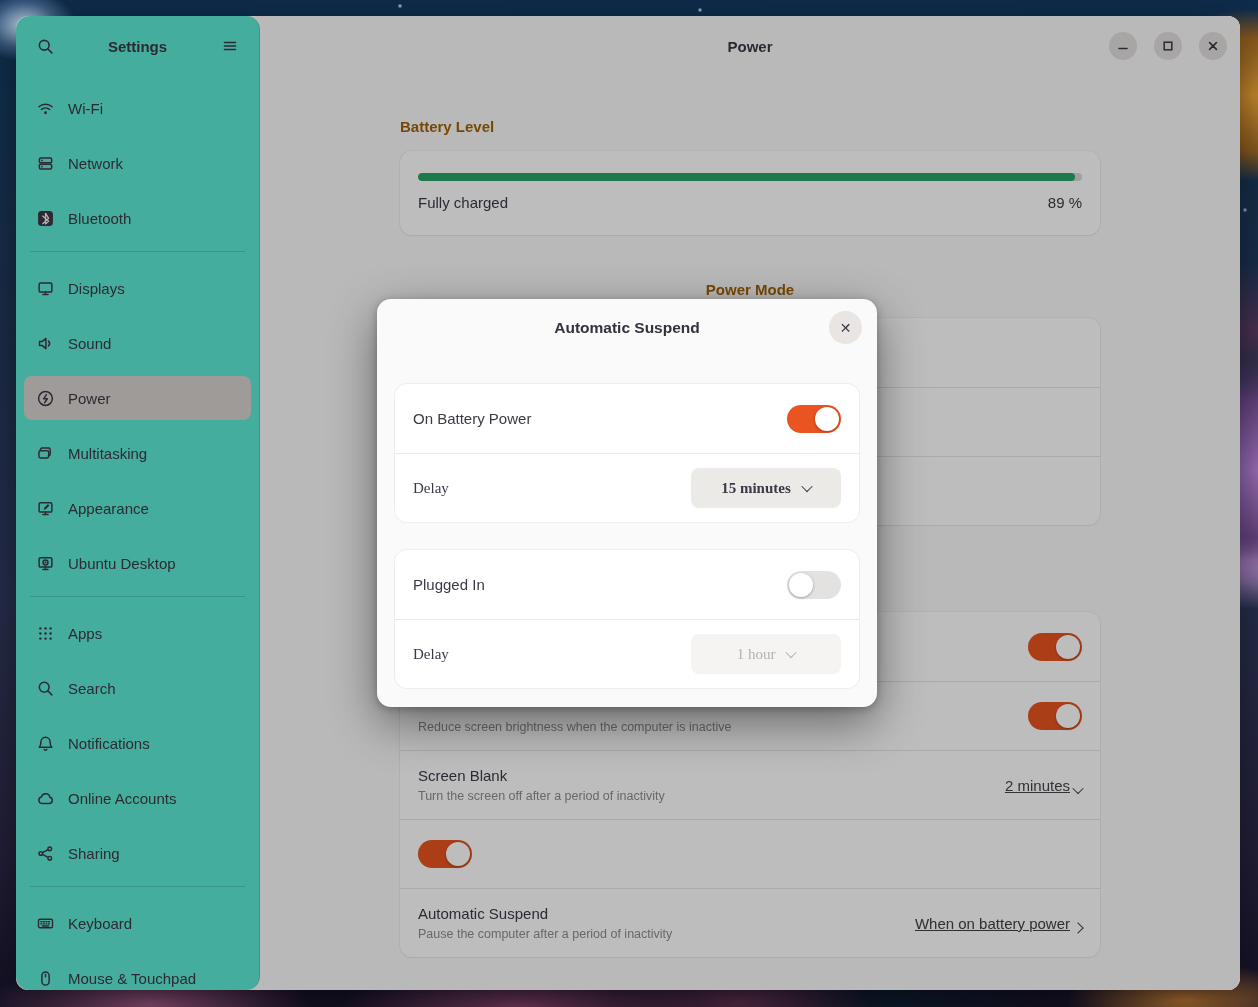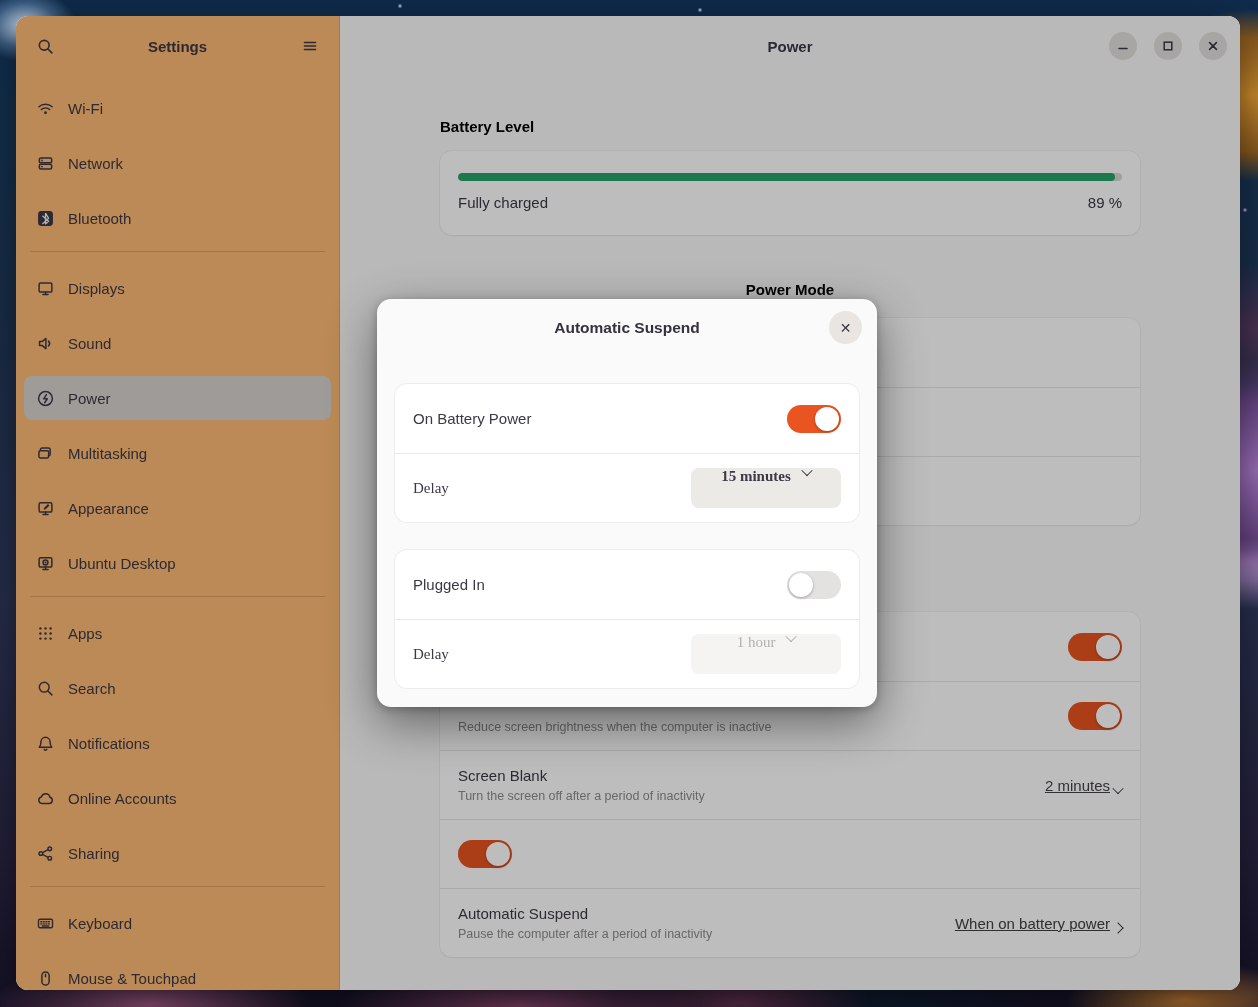--- a/index.html
+++ b/index.html
@@ -28,37 +28,37 @@
       radial-gradient(170px 55px at 1185px 1000px, #bd7a33, rgba(0,0,0,0) 70%),
       linear-gradient(180deg, #0f2c4d 0%, #133250 10%, #1d2f4a 35%, #28304e 60%, #24203a 85%, #151126 100%);
   }
   
   .window {
     position:absolute; left:16px; top:16px; width:1224px; height:974px;
     border-radius:12px; overflow:hidden; display:flex;
     background:#fafafa; box-shadow:0 14px 48px rgba(0,0,0,.55);
   }
   
-  .sidebar { width:324px; flex:none; background:#fdba74; border-right:1px solid rgba(0,0,0,.13); display:flex; flex-direction:column; }
+  .sidebar { width:244px; flex:none; background:#5eead4; border-right:1px solid rgba(0,0,0,.13); display:flex; flex-direction:column;border-radius:14px; }
   .sidebar-header { height:60px; flex:none; display:flex; align-items:center; justify-content:space-between; padding:0 12px; }
   .icon-btn { width:34px; height:34px; border-radius:8px; display:flex; align-items:center; justify-content:center; }
   .sidebar-title { font-weight:bold; font-size:15px; color:#3d3846; }
   .nav { padding:10px 8px 0; overflow:hidden; }
   .nav-item { height:44px; display:flex; align-items:center; gap:14px; padding:0 13px; border-radius:8px; margin-bottom:11px; font-size:15px; color:#3d3846; }
   .nav-item.selected { background:#d6d2ce; }
   .nav-item .nicon { width:17px; height:17px; flex:none; display:flex; align-items:center; justify-content:center; }
   .nav-divider { height:1px; background:rgba(0,0,0,.14); margin:3px 6px 14px; }
   
   .main { flex:1; position:relative; background:#fafafa; }
   .headerbar { height:60px; display:flex; align-items:center; justify-content:center; position:relative; }
   .headerbar-title { font-weight:bold; font-size:15px; color:#3d3846; }
   .win-controls { position:absolute; right:13px; top:16px; display:flex; gap:17px; }
   .win-btn { width:28px; height:28px; border-radius:50%; background:#e3e0dd; display:flex; align-items:center; justify-content:center; }
   .content { width:700px; margin:0 auto; padding-top:42px; }
-  .section-title { font-weight:bold; font-size:15px; color:#000000; }
+  .section-title { font-weight:bold; font-size:15px; color:#a16207; }
   .card { background:#fff; border-radius:12px; box-shadow:0 1px 2px rgba(0,0,0,.05), 0 0 0 1px rgba(0,0,0,.04); }
   .battery-card { margin-top:16px; height:84px; padding:22px 18px 0; }
   .progress-track { height:8px; border-radius:4px; background:#dad8d5; overflow:hidden; }
   .progress-fill { height:100%; border-radius:4px; background:var(--green,#26a269); }
   .battery-row { display:flex; justify-content:space-between; margin-top:13px; font-size:15px; color:#3d3846; }
   .pm-title { margin-top:46px;text-align:center; }
   .pm-card { margin-top:20px; }
   .pm-row { height:69px; }
   .pm-row + .pm-row { border-top:1px solid #e9e6e3; }
   .ps-card { margin-top:87px; }
@@ -84,21 +84,21 @@
   .dialog { position:absolute; left:361px; top:283px; width:500px; z-index:60; background:#fafafa; border-radius:14px; padding-bottom:19px;
             box-shadow:0 2px 8px rgba(0,0,0,.25), 0 16px 48px rgba(0,0,0,.45); }
   .dialog-header { height:57px; position:relative; display:flex; align-items:center; justify-content:center; }
   .dialog-title { font-weight:bold; font-size:15.5px; color:#35313d; }
   .dialog-close { position:absolute; right:15px; top:12px; width:33px; height:33px; border-radius:50%; background:#e8e5e2; display:flex; align-items:center; justify-content:center; font-size:14px; color:#3d3846; }
   .dialog-body { padding:0 18px; }
   .dcard { background:#fff; border-radius:12px; box-shadow:0 0 0 1px rgba(0,0,0,.05); margin-top:28px; }
   .drow { height:69px; display:flex; align-items:center; justify-content:space-between; padding:0 18px; }
   .drow + .drow { border-top:1px solid #ebe9e6;font-family:Liberation Serif, serif; }
   .drow-label { font-size:15px; color:#3d3846; }
-  .dd-btn { min-width:150px; height:40px; border-radius:8px; background:#eceae7; display:flex; justify-content:center; gap:12px; font-size:15px; font-weight:bold; color:#3d3846; padding:0 14px; }
+  .dd-btn { min-width:150px; height:40px; border-radius:8px; background:#eceae7; display:flex; align-items:center; justify-content:center; gap:12px; font-size:15px; font-weight:bold; color:#3d3846; padding:0 14px; }
   .dd-btn.disabled { background:#f5f4f2; color:#b3b1ae; font-weight:normal; }
   svg { display:block; }
 </style>
 </head>
 <body>
 
 <div class="wallpaper"></div>
 
 <div class="window">
 

